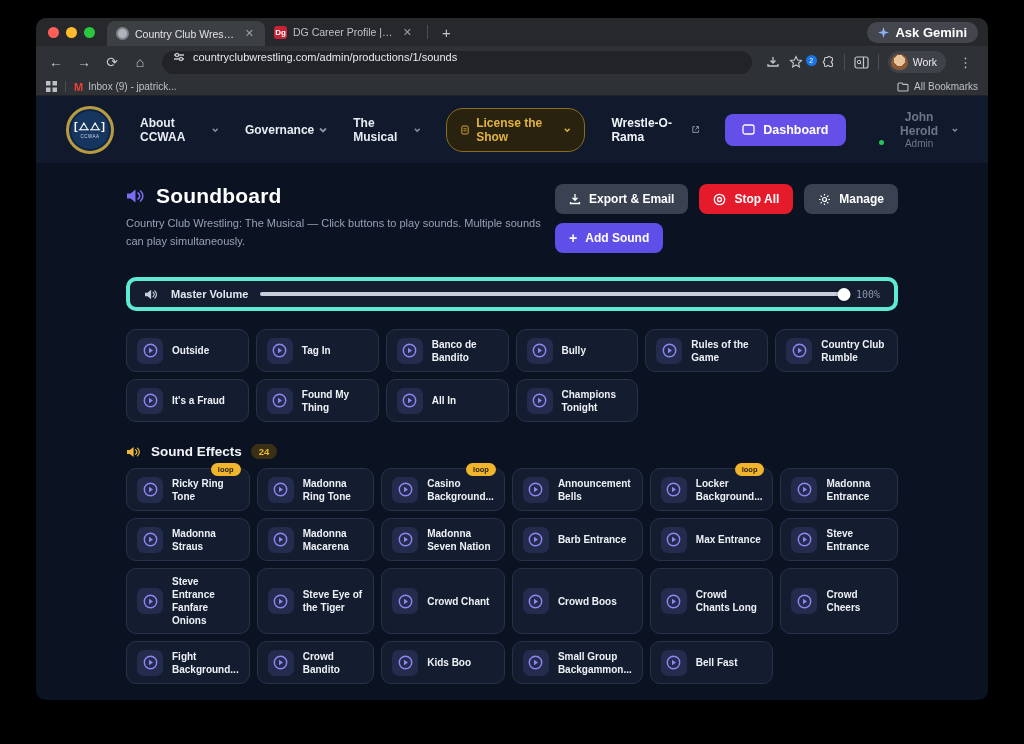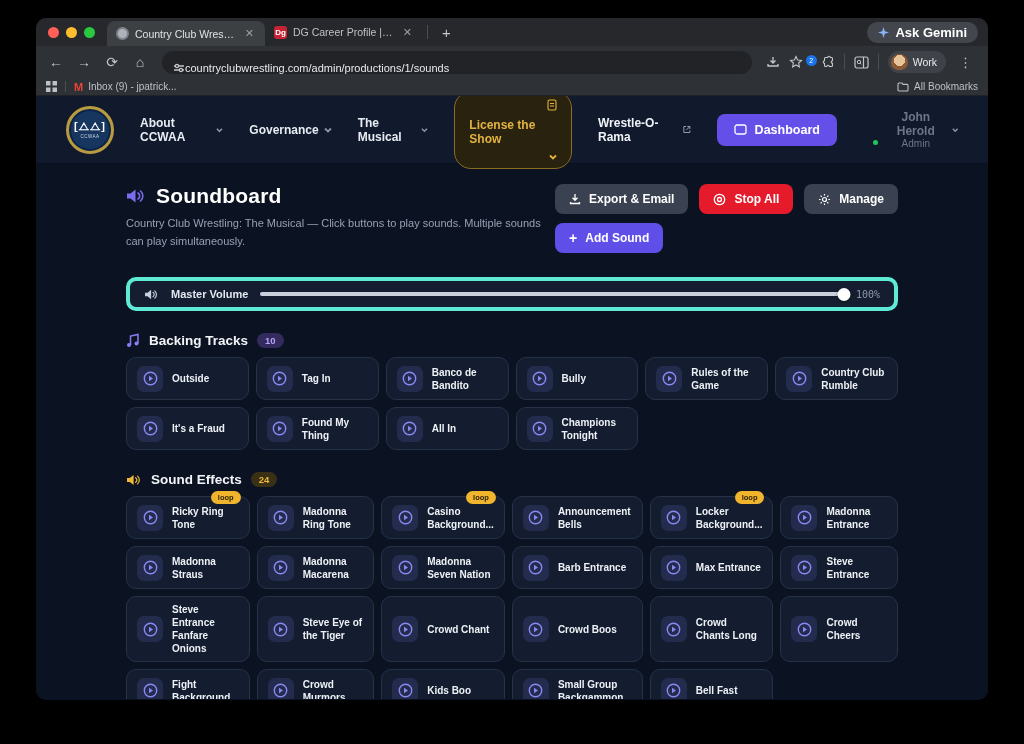--- a/index.html
+++ b/index.html
@@ -22,22 +22,22 @@
   .fav-dg { width:13px; height:13px; border-radius:3px; background:#c62434; color:#fff; font-size:8px; font-weight:bold;
     display:flex; align-items:center; justify-content:center; flex:none; }
   .tab-sep { width:1px; height:14px; background:#4a4d51; margin:0 4px; }
   .newtab { color:#c4c7cb; font-size:15px; padding:0 10px; }
   .gemini { margin-left:auto; margin-right:10px; background:#43474d; border-radius:13px; height:21px;
     display:flex; align-items:center; gap:6px; padding:0 11px; color:#fff; font-size:13px; font-weight:bold; }
 
   
   .toolbar { height:32px; background:#2e3135; display:flex; align-items:center; padding:0 8px; gap:4px; }
   .nav-ico { color:#c4c7cb; font-size:14px; width:24px; text-align:center; }
-  .omnibox { flex:1; height:23px; background:#212326; border-radius:12px; display:flex; align-items:flex-end;
-    gap:0; padding:0 11px; margin:0 6px; }
+  .omnibox { flex:1; height:23px; background:#212326; border-radius:12px; display:flex; align-items:flex-start;
+    gap:8px; padding:0 11px; margin:0 6px; }
   .omni-url { color:#e8eaed; font-size:11px; }
   .tool-right { display:flex; align-items:center; gap:9px; padding:0 4px; }
   .ext-wrap { position:relative; }
   .ext-chip { width:14px; height:14px; border-radius:4px; background:linear-gradient(135deg,#7a5cf0,#2fb3a8); }
   .ext-badge { position:absolute; right:-5px; bottom:-4px; background:#1a73e8; color:#fff; font-size:7px;
     width:11px; height:11px; border-radius:50%; display:flex; align-items:center; justify-content:center; }
   .vdiv { width:1px; height:16px; background:#4a4d51; }
   .profile-chip { display:flex; align-items:center; gap:5px; background:#3f4349; border-radius:12px; height:22px; padding:0 9px 0 3px; }
   .mini-avatar { width:17px; height:17px; border-radius:50%;
     background:radial-gradient(circle at 50% 38%, #e8c49a 0 40%, #8a5a35 41% 70%, #3c4a58 71%); }
@@ -55,22 +55,22 @@
   .site-header { height:68px; background:#111a2c; display:flex; align-items:center; padding:0 30px; gap:26px;
     border-bottom:1px solid #0a1120; }
   .logo { width:48px; height:48px; border-radius:50%; background:#16355f; border:3px solid #b99b3f;
     display:flex; flex-direction:column; align-items:center; justify-content:center; color:#fff; flex:none;
     box-shadow:inset 0 0 0 2px #0e2446; }
   .logo .wrestlers { font-size:11px; letter-spacing:1px; font-weight:bold; line-height:1; }
   .logo .logo-txt { font-size:4.5px; letter-spacing:.5px; color:#cfd9ea; margin-top:2px; }
   .nav { display:flex; align-items:center; gap:26px; }
   .nav-item { display:flex; align-items:center; gap:5px; color:#e8ecf3; font-size:12px; font-weight:bold; }
   .chev { width:8px; height:8px; fill:none; stroke:#8b93a7; stroke-width:1.8; }
-  .license-pill { display:flex; align-items:flex-end; gap:7px; border:1px solid #8a6d1f; background:#29220e;
-    color:#e3b341; border-radius:17px; padding:7px 14px; font-size:12px; font-weight:bold;flex-direction:column; }
+  .license-pill { display:flex; align-items:center; gap:7px; border:1px solid #8a6d1f; background:#29220e;
+    color:#e3b341; border-radius:17px; padding:7px 14px; font-size:12px; font-weight:bold; }
   .wrestle { display:flex; align-items:center; gap:5px; color:#f0f3f8; font-size:12px; font-weight:bold; }
   .hdr-right { margin-left:auto; display:flex; align-items:center; gap:16px; }
   .dash-btn { display:flex; align-items:center; gap:8px; background:#6450e8; color:#fff; border:none;
     border-radius:8px; padding:9px 17px; font-size:12.5px; font-weight:bold; font-family:inherit; }
   .user { display:flex; align-items:center; gap:8px; }
   .avatar-wrap { position:relative; width:34px; height:34px; }
   .avatar { width:34px; height:34px; border-radius:50%;
     background:radial-gradient(circle at 50% 32%, #d9b58c 0 38%, #6e4a2c 39% 60%, #33404e 61%); }
   .status-dot { position:absolute; right:0; bottom:0; width:9px; height:9px; border-radius:50%;
     background:#23c55e; border:2px solid #111a2c; }
@@ -335,31 +335,20 @@
         <div class="vol-slider">
           <div class="vol-track"></div>
           <div class="vol-fill" id="vol-fill" style="width: 100%;"></div>
           <div class="vol-thumb" id="vol-thumb" style="left: 100%;"></div>
         </div>
         <span class="vol-value">100%</span>
       </div>
 
       <div id="sections-root">
           <section class="sound-section">
-            <div class="section-head">
-              <span>
-                <svg width="14" height="15" viewBox="0 0 14 15">
-                  <path d="M4.5 12 V3 L12 1.5 V10.5" fill="none" stroke="#8b7cf6" stroke-width="1.5"></path>
-                  <circle cx="3" cy="12" r="2" fill="#8b7cf6"></circle>
-                  <circle cx="10.5" cy="10.5" r="2" fill="#8b7cf6"></circle>
-                </svg>
-              </span>
-              <span class="sec-title">Backing Tracks</span>
-              <span class="sec-count count-purple">10</span>
-            </div>
             <div class="sound-grid">
               <button class="sound-btn">
                 <span class="tile">
                   <svg width="15" height="15" viewBox="0 0 15 15">
                     <circle cx="7.5" cy="7.5" r="6.2" fill="none" stroke="#8d87f2" stroke-width="1.4"></circle>
                     <path d="M6 4.8 L10 7.5 L6 10.2 Z" fill="#8d87f2"></path>
                   </svg>
                 </span>
                 <span class="sound-lbl">Outside</span>
               </button>
@@ -632,21 +621,21 @@
                 </span>
                 <span class="sound-lbl">Fight Background...</span>
               </button>
               <button class="sound-btn">
                 <span class="tile">
                   <svg width="15" height="15" viewBox="0 0 15 15">
                     <circle cx="7.5" cy="7.5" r="6.2" fill="none" stroke="#8d87f2" stroke-width="1.4"></circle>
                     <path d="M6 4.8 L10 7.5 L6 10.2 Z" fill="#8d87f2"></path>
                   </svg>
                 </span>
-                <span class="sound-lbl">Crowd Murmors</span>
+                <span class="sound-lbl">Crowd Bandito</span>
               </button>
               <button class="sound-btn">
                 <span class="tile">
                   <svg width="15" height="15" viewBox="0 0 15 15">
                     <circle cx="7.5" cy="7.5" r="6.2" fill="none" stroke="#8d87f2" stroke-width="1.4"></circle>
                     <path d="M6 4.8 L10 7.5 L6 10.2 Z" fill="#8d87f2"></path>
                   </svg>
                 </span>
                 <span class="sound-lbl">Kids Boo</span>
               </button>

